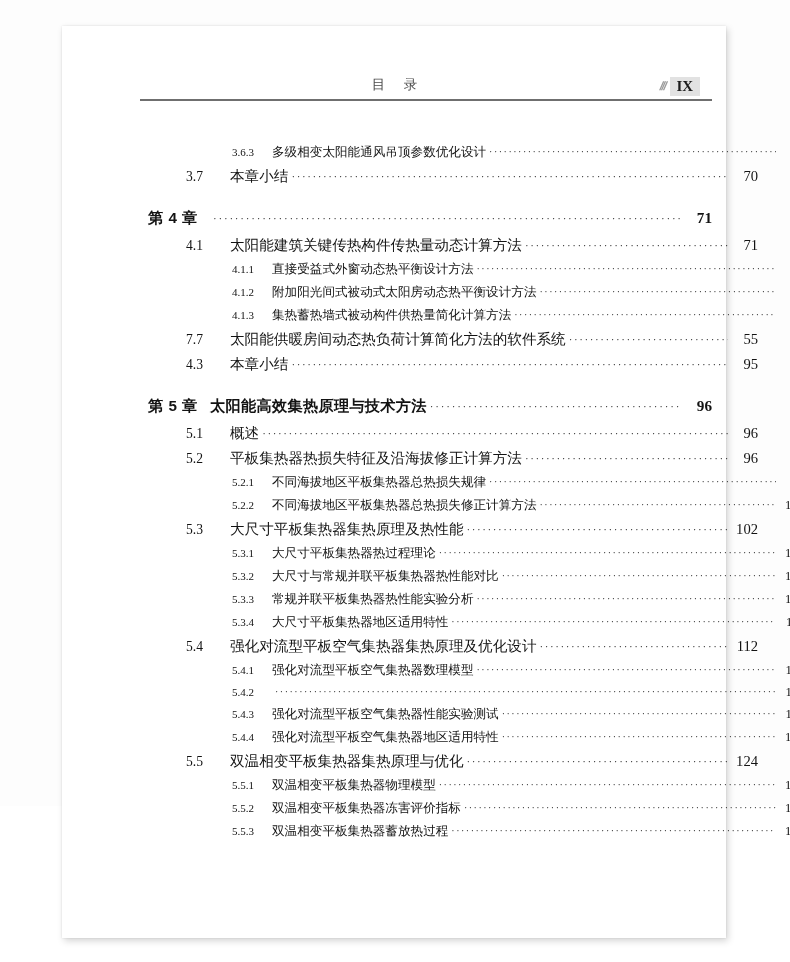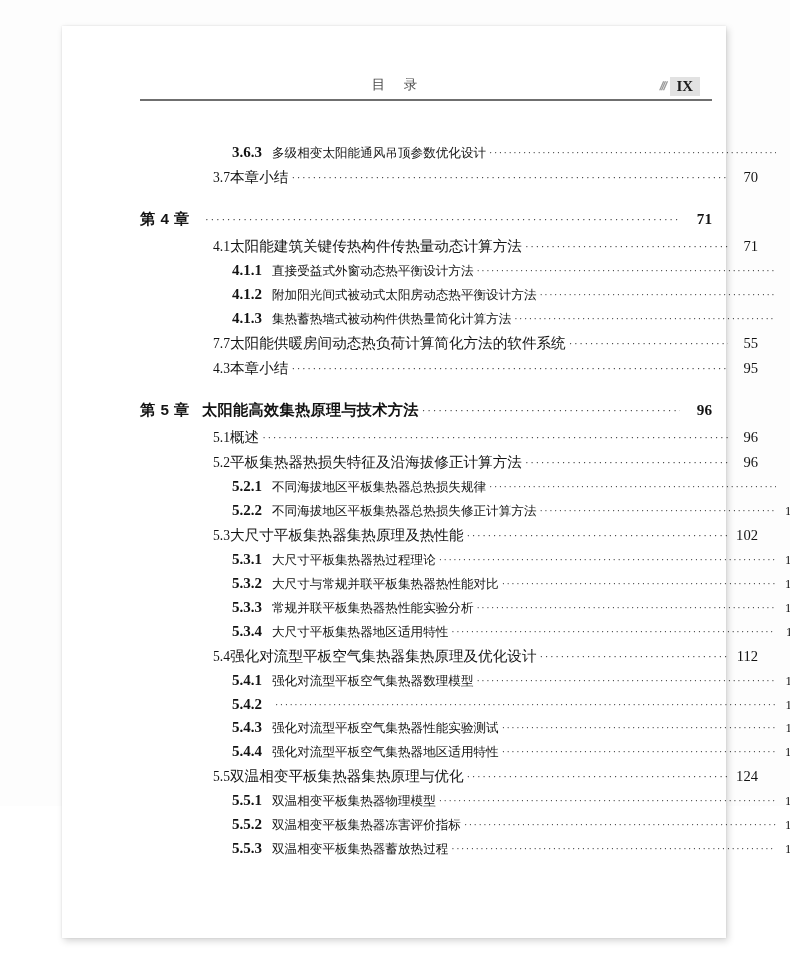--- a/index.html
+++ b/index.html
@@ -128,41 +128,41 @@
   }
 
   
   .lvl1 {
     font-weight: bold;
     font-size: 15.2px;
     margin-top: 20px;
     margin-bottom: 7px;
     font-family: "Liberation Sans", "DejaVu Sans", sans-serif;
   }
-  .lvl1 .num { min-width: 62px; letter-spacing: 0.5px; }
+  .lvl1 .num { min-width: 62px; letter-spacing: 0.5px; margin-left: 8px; }
   .lvl1 .title { letter-spacing: 0.3px; }
   .lvl1 .page { font-family: "Liberation Serif", serif; font-weight: bold; min-width: 30px; }
   .lvl1 .leader { letter-spacing: 1.8px; font-weight: normal; font-family: "Liberation Serif", serif; }
 
   
   .lvl2 {
     font-size: 14.6px;
     padding-left: 46px;
     margin-bottom: 6px;
   }
-  .lvl2 .num { min-width: 44px; font-size: 13.6px; text-align: right; }
+  .lvl2 .num { min-width: 44px; font-size: 13.6px; }
   .lvl2 .page { min-width: 28px; text-align: right; }
 
   
   .lvl3 {
     font-size: 12.6px;
     padding-left: 92px;
     margin-bottom: 6px;
   }
-  .lvl3 .num { min-width: 40px; font-size: 15px; font-weight: bold; }
+  .lvl3 .num { min-width: 40px; font-size: 11px; }
   .lvl3 .page { min-width: 26px; }
   .lvl3 .leader { font-size: 10px; letter-spacing: 1.5px; }
 
   .gap-before { margin-top: 22px; }
 </style>
 </head>
 <body>
 
 <div id="stage">
 

